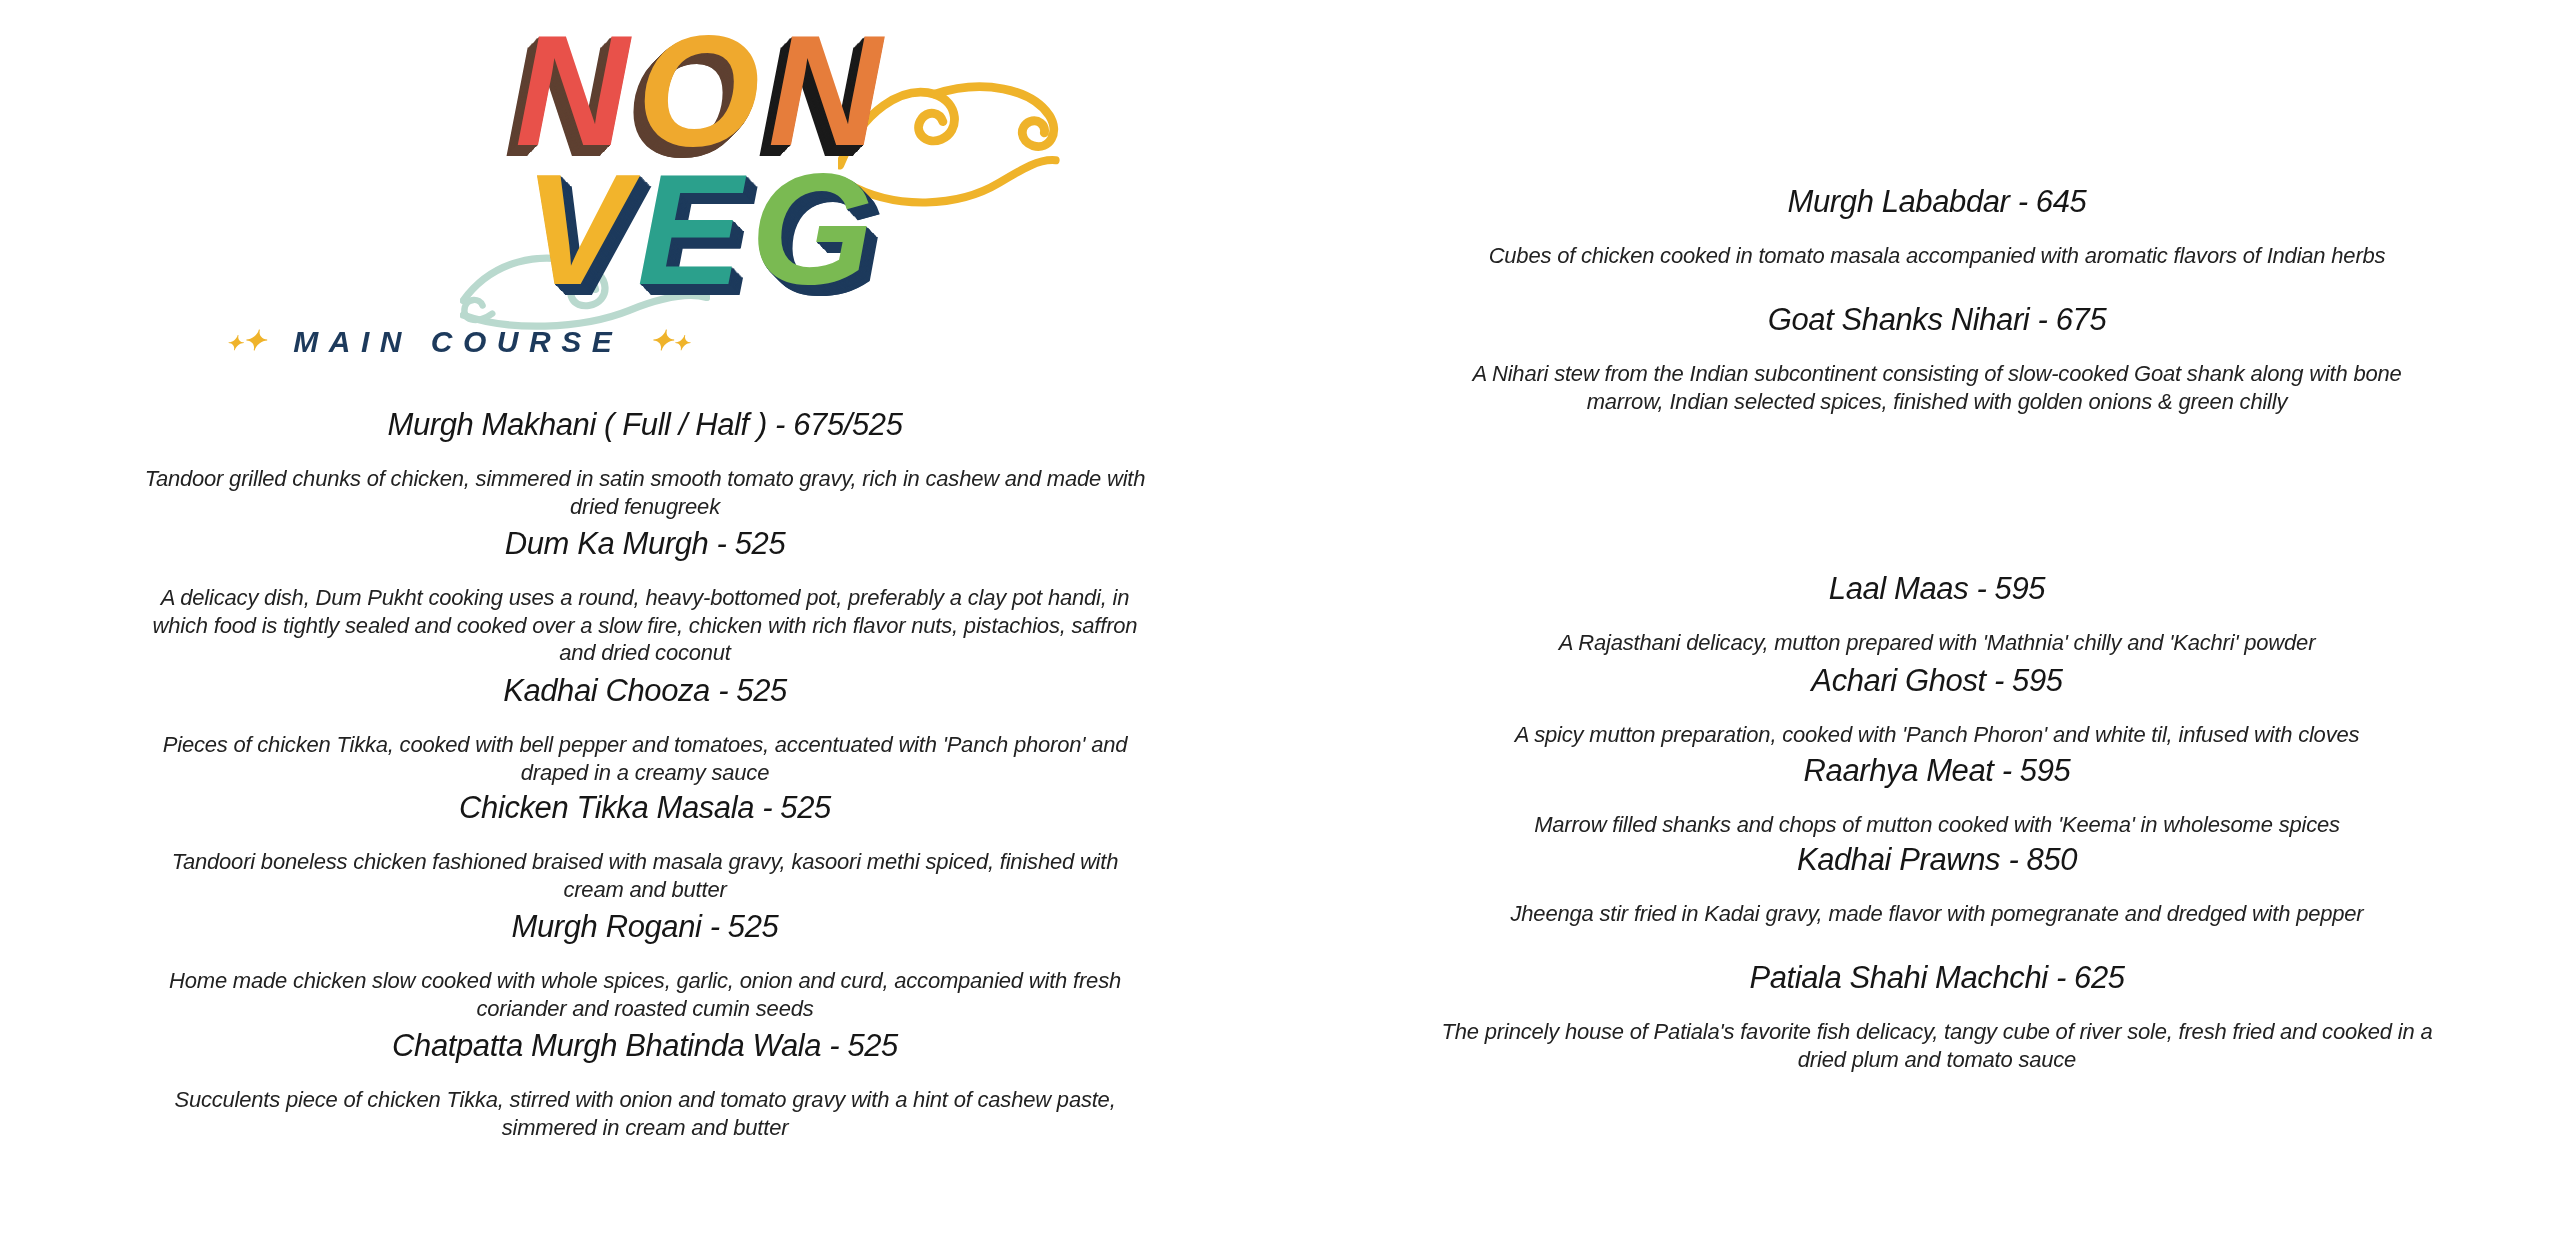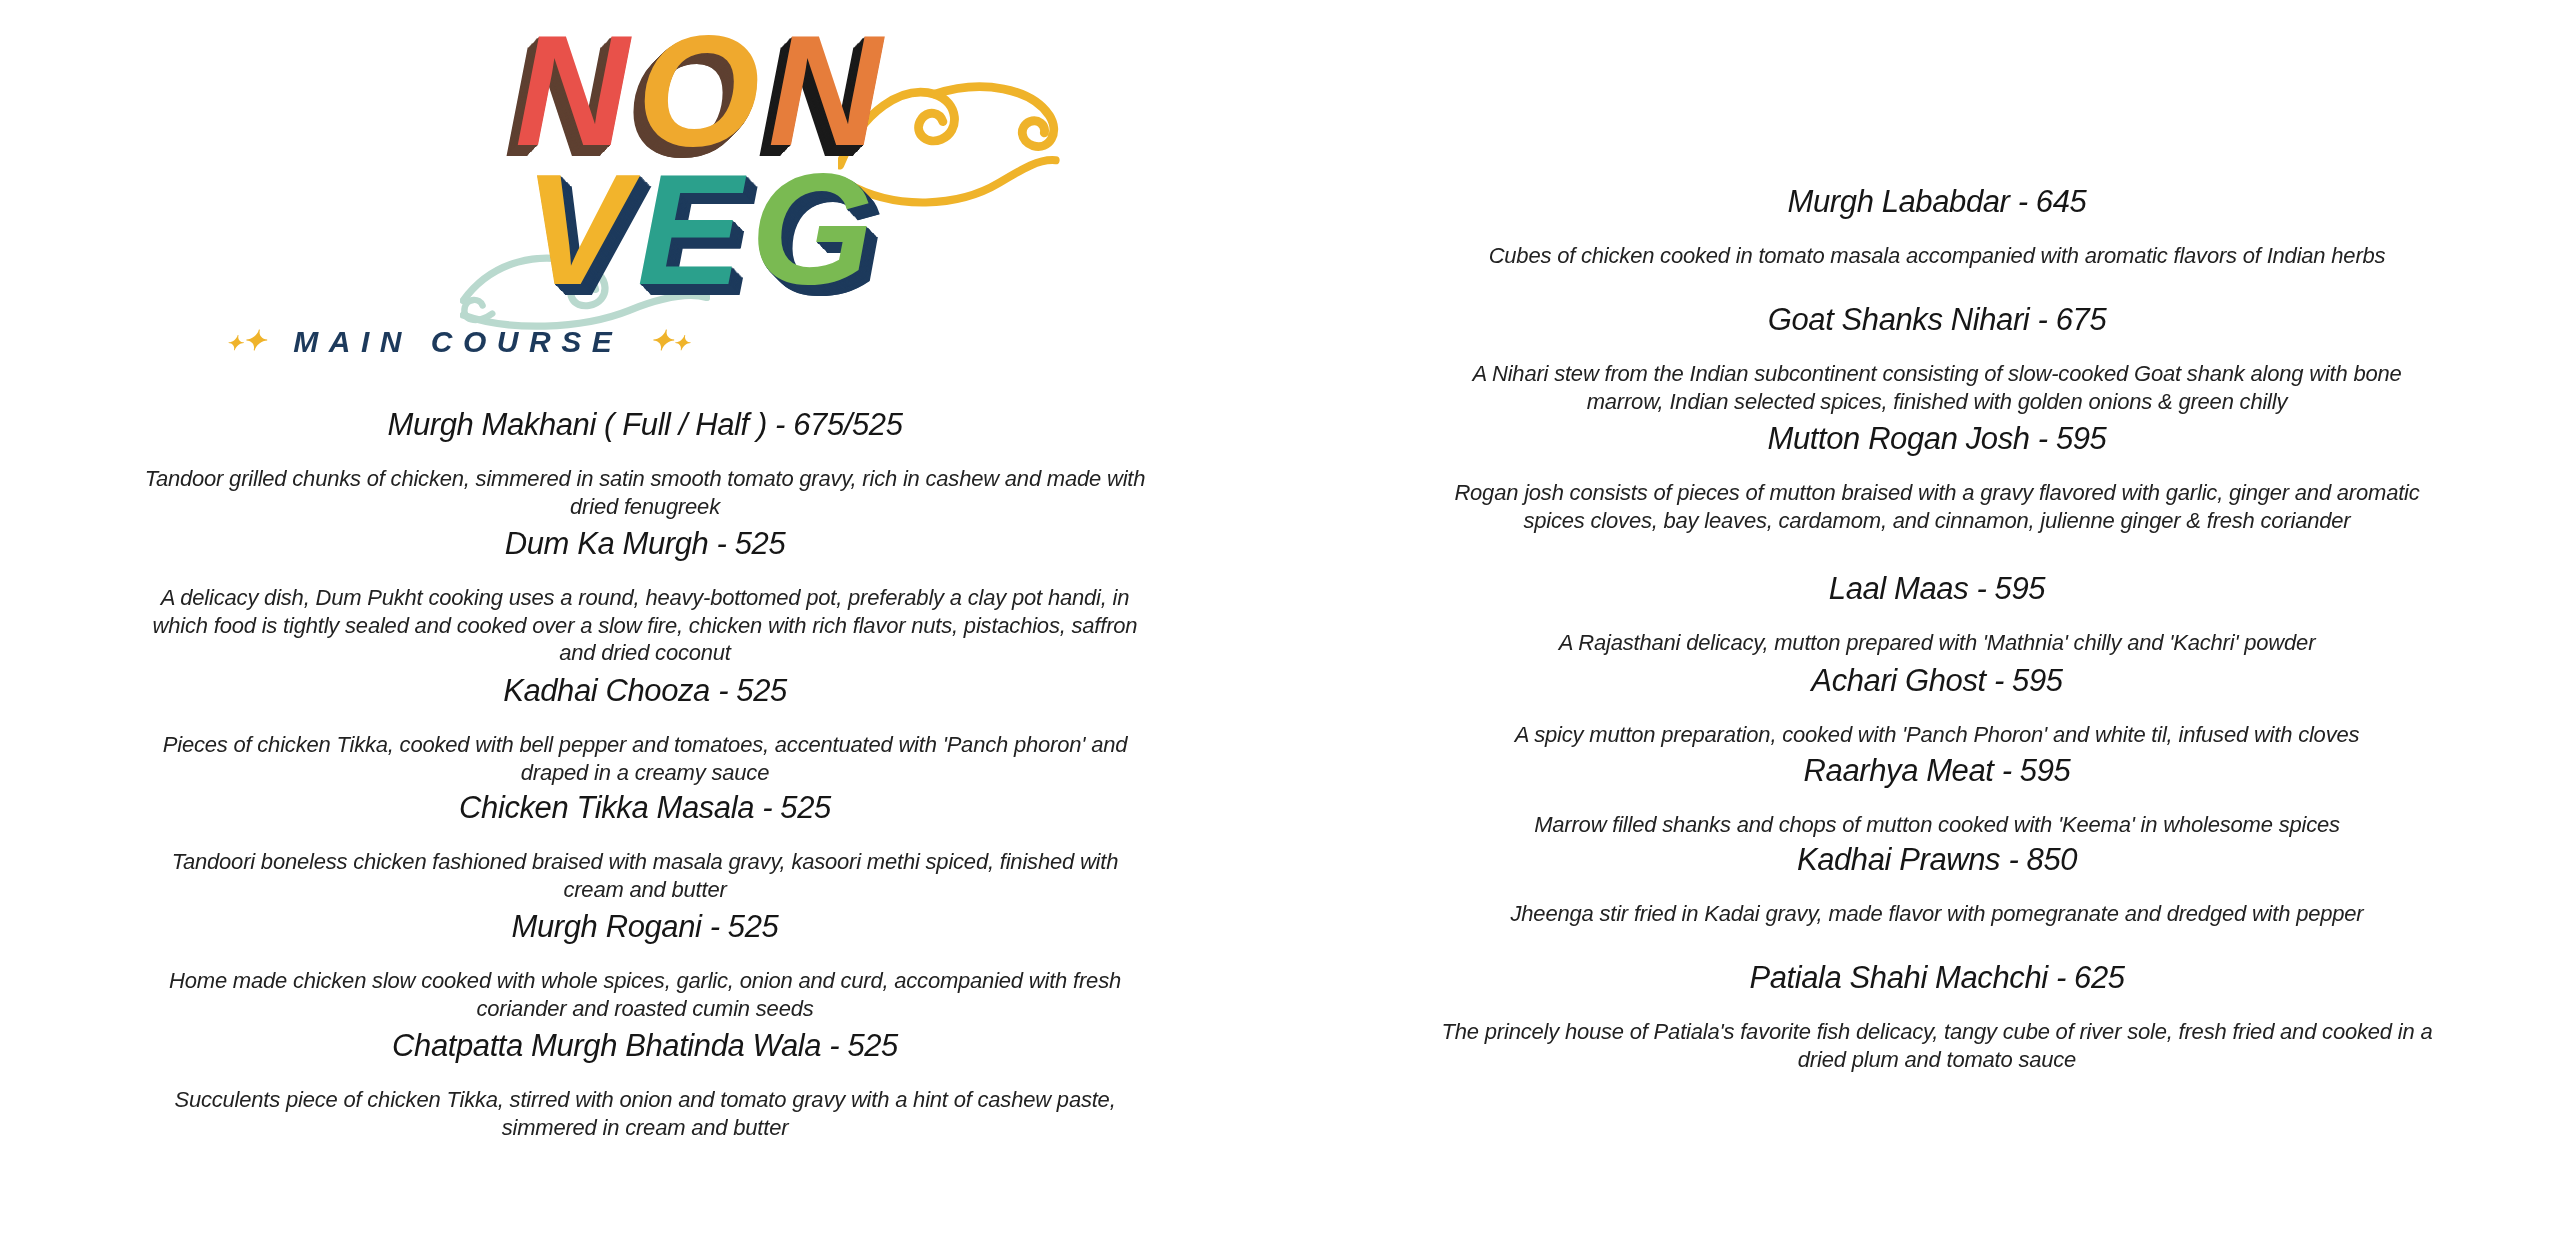--- a/index.html
+++ b/index.html
@@ -93,24 +93,20 @@
 
   <div id="col-right" class="col">
     <section class="item" style="top:183px">
       <h3 class="item-title">Murgh Lababdar - 645</h3>
       <p class="item-desc">Cubes of chicken cooked in tomato masala accompanied with aromatic flavors of Indian herbs</p>
     </section>
     <section class="item" style="top:301px">
       <h3 class="item-title">Goat Shanks Nihari - 675</h3>
       <p class="item-desc">A Nihari stew from the Indian subcontinent consisting of slow-cooked Goat shank along with bone marrow, Indian selected spices, finished with golden onions &amp; green chilly</p>
     </section>
-    <section class="item" style="top:420px">
-      <h3 class="item-title">Mutton Rogan Josh - 595</h3>
-      <p class="item-desc">Rogan josh consists of pieces of mutton braised with a gravy flavored with garlic, ginger and aromatic spices cloves, bay leaves, cardamom, and cinnamon, julienne ginger &amp; fresh coriander</p>
-    </section>
     <section class="item" style="top:570px">
       <h3 class="item-title">Laal Maas - 595</h3>
       <p class="item-desc">A Rajasthani delicacy, mutton prepared with 'Mathnia' chilly and 'Kachri' powder</p>
     </section>
     <section class="item" style="top:662px">
       <h3 class="item-title">Achari Ghost - 595</h3>
       <p class="item-desc">A spicy mutton preparation, cooked with 'Panch Phoron' and white til, infused with cloves</p>
     </section>
     <section class="item" style="top:752px">
       <h3 class="item-title">Raarhya Meat - 595</h3>

